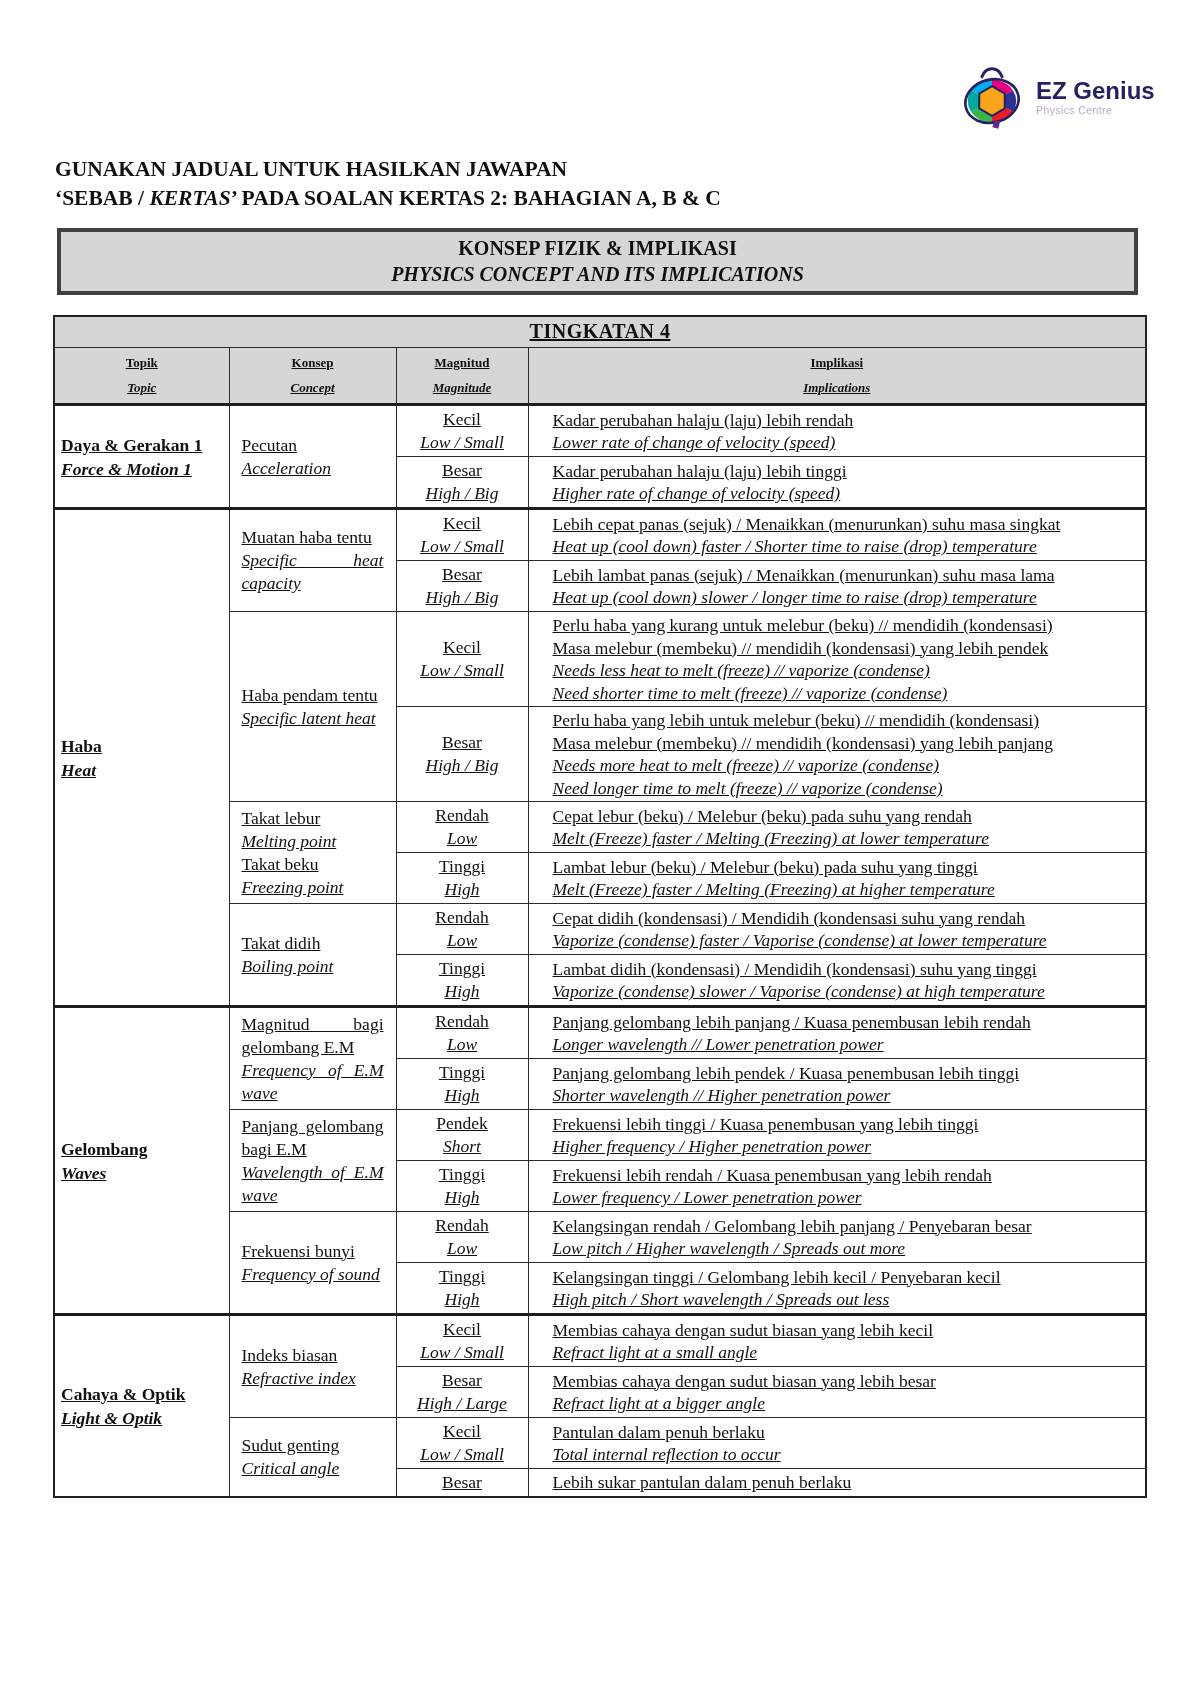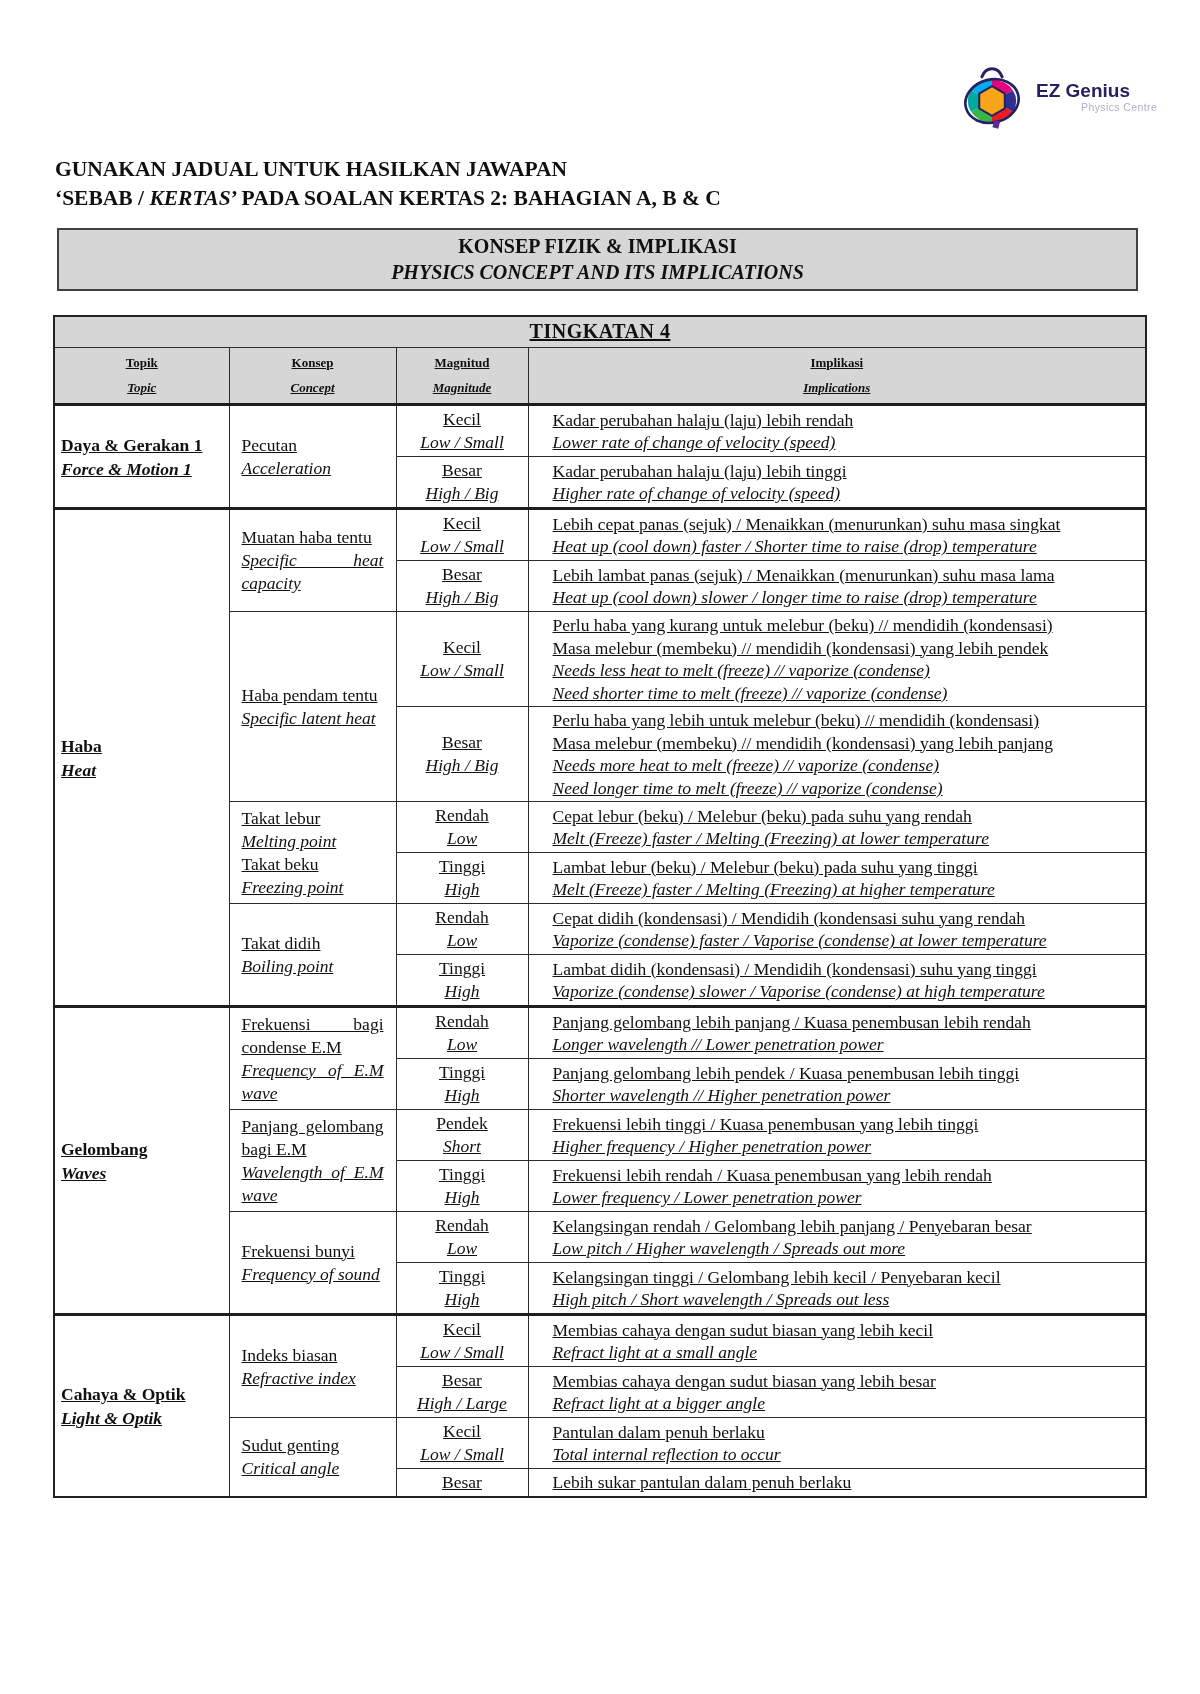--- a/index.html
+++ b/index.html
@@ -3,28 +3,28 @@
 <meta charset="utf-8">
 <style>
   html,body{margin:0;padding:0;background:#ffffff;}
   .page{
     position:relative;width:1200px;height:1694px;background:#ffffff;
     font-family:"Liberation Serif","DejaVu Serif",serif;color:#101010;overflow:hidden;
   }
   
   .logo{position:absolute;top:64px;left:955px;display:flex;align-items:center;gap:7px;}
   .logo-text{display:flex;flex-direction:column;line-height:1.05;}
-  .logo-name{font-family:"Liberation Sans","DejaVu Sans",sans-serif;font-weight:bold;font-size:19px;}
-  .logo-sub{font-family:"Liberation Sans","DejaVu Sans",sans-serif;font-size:10.5px;letter-spacing:.4px;margin-top:2px;margin-left:45px;}
+  .logo-name{font-family:"Liberation Sans","DejaVu Sans",sans-serif;font-weight:bold;font-size:24px;}
+  .logo-sub{font-family:"Liberation Sans","DejaVu Sans",sans-serif;font-size:10.5px;letter-spacing:.4px;margin-top:2px;}
   
   .title{position:absolute;top:155px;left:55px;width:1000px;text-align:left;
          font-weight:bold;font-size:21.5px;line-height:29px;}
   
   .concept-box{position:absolute;top:228px;left:57px;width:1081px;box-sizing:border-box;
-    border:2px solid #404040;background:var(--hdr,#d6d6d6);text-align:center;font-weight:bold;
+    border:4px solid #404040;background:var(--hdr,#d6d6d6);text-align:center;font-weight:bold;
     font-size:20px;line-height:26px;padding:3px 0 4px 0;}
   
   table.main{position:absolute;top:315px;left:53px;width:1092px;border-collapse:collapse;
     table-layout:fixed;font-size:17.5px;text-decoration:underline;}
   table.main{border:2.5px solid #222;}
   th,td{border:1.6px solid #2b2b2b;vertical-align:middle;box-sizing:border-box;}
   thead th{background:var(--hdr,#d6d6d6);font-weight:bold;}
   th.caption{font-size:20px;padding:3px 0 4px 0;letter-spacing:.5px;}
   th.colhead{font-size:13px;line-height:25px;padding:2px 0 3px 0;}
   tbody td{padding:2px 24px;}
@@ -239,21 +239,21 @@
             <div class="para">Lambat didih (kondensasi) / Mendidih (kondensasi) suhu yang tinggi</div>
             <div class="para it">Vaporize (condense) slower / Vaporise (condense) at high temperature</div>
           </td>
         </tr>
         <tr class="section-start">
           <td class="cell-topic" rowspan="6">
             <div class="para">Gelombang</div>
             <div class="para it">Waves</div>
           </td>
           <td class="cell-concept" rowspan="2">
-            <div class="para">Frekuensi bagi condense E.M</div>
+            <div class="para">Magnitud bagi gelombang E.M</div>
             <div class="para it">Frequency of E.M wave</div>
           </td>
           <td class="cell-mag">
             <div class="para">Rendah</div>
             <div class="para it">Low</div>
           </td>
           <td class="cell-impl">
             <div class="para">Panjang gelombang lebih panjang / Kuasa penembusan lebih rendah</div>
             <div class="para it">Longer wavelength // Lower penetration power</div>
           </td>

